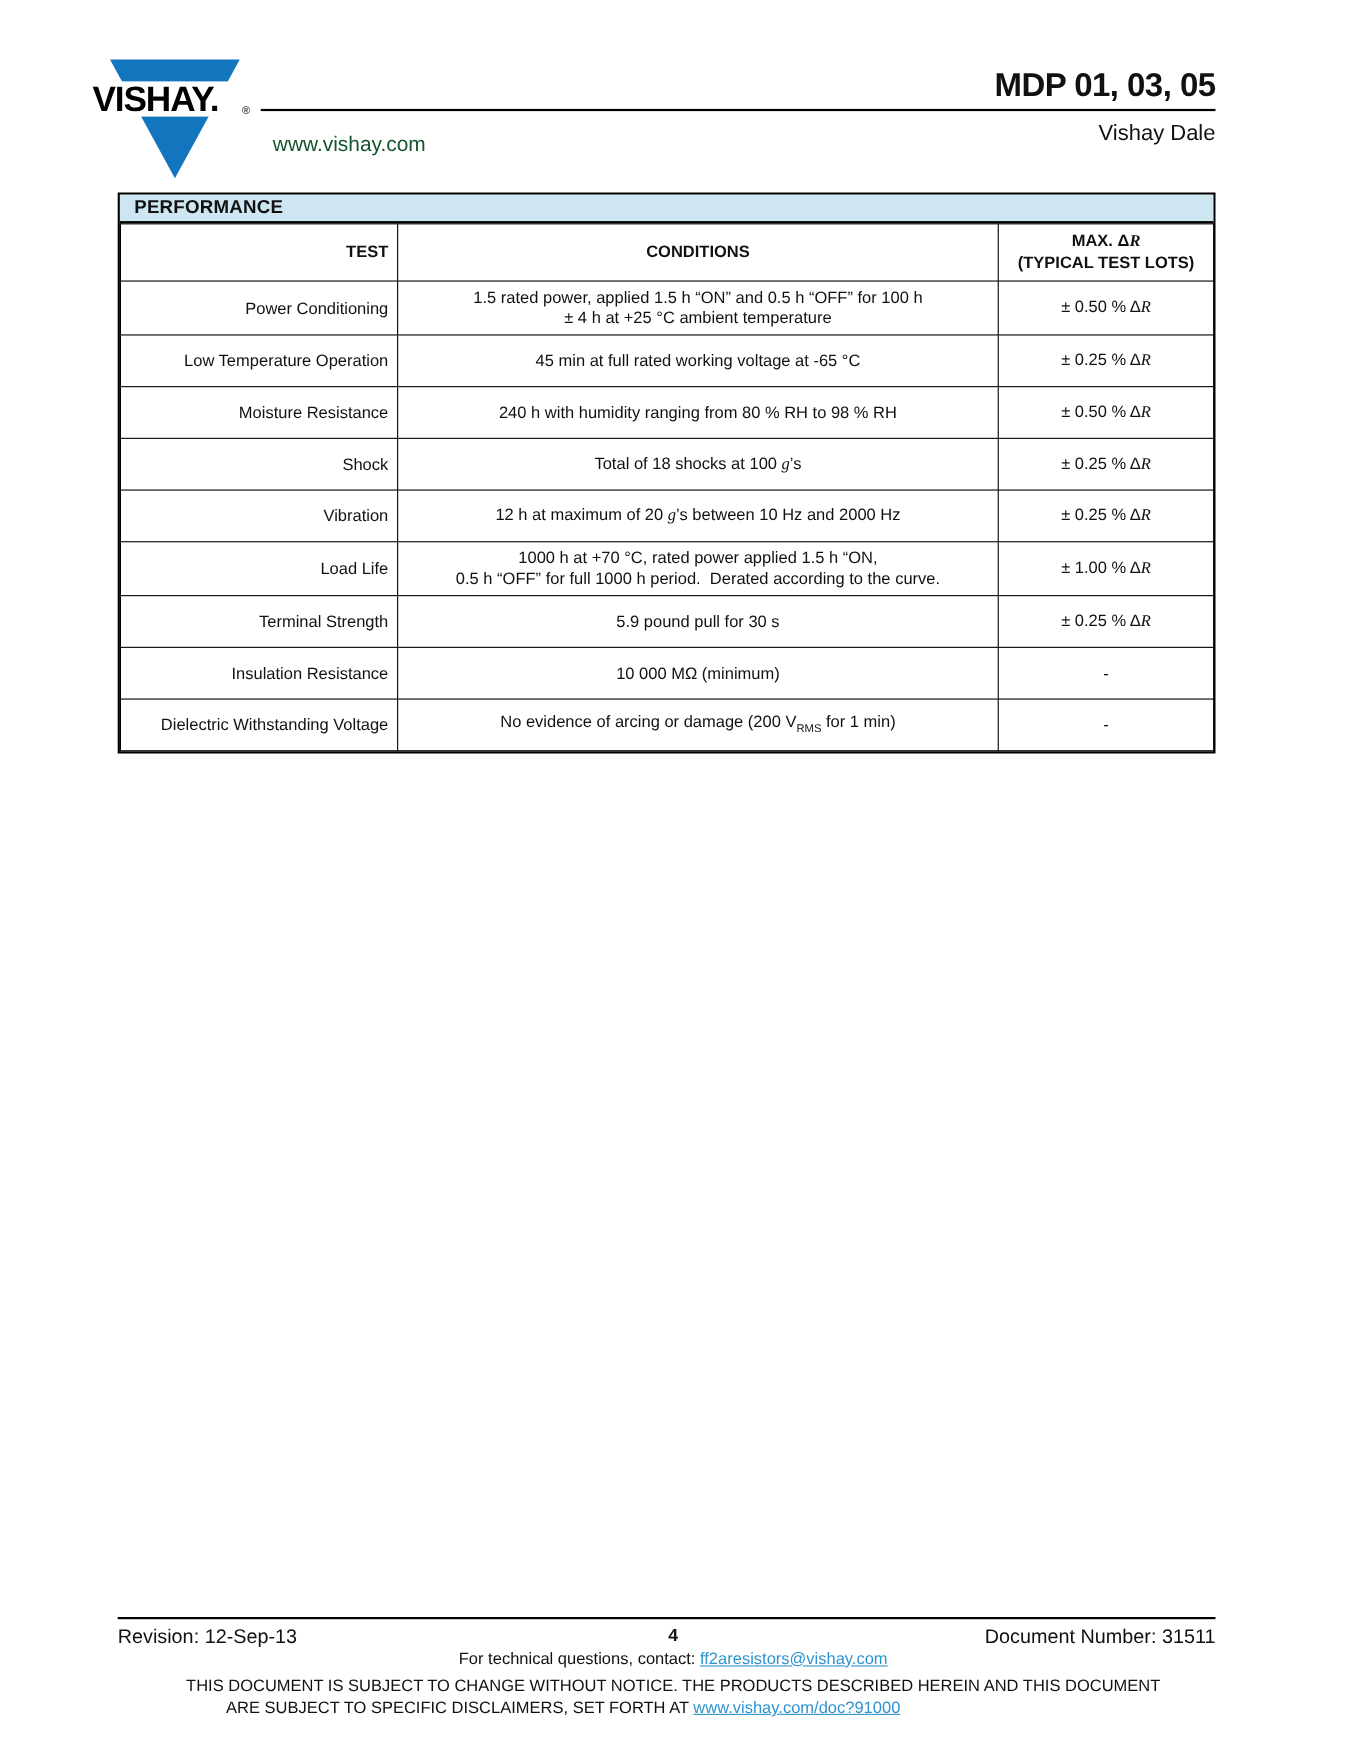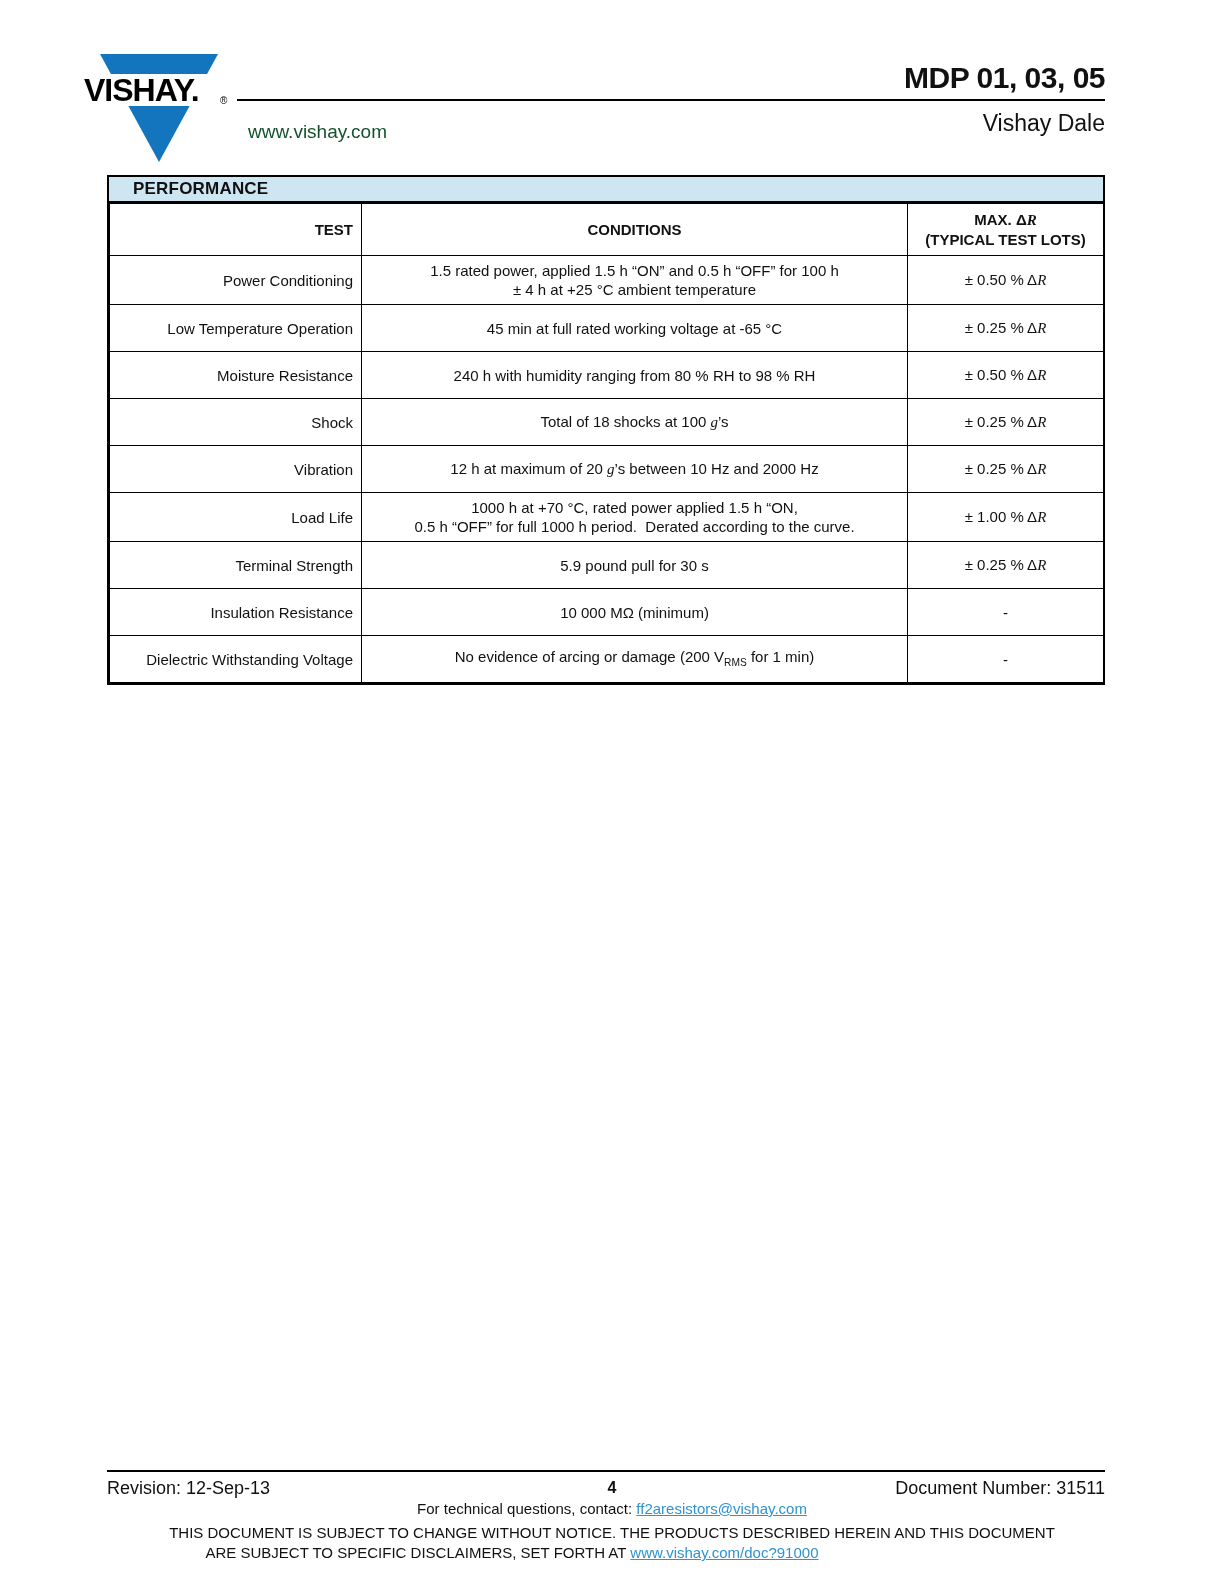--- a/index.html
+++ b/index.html
@@ -49,40 +49,40 @@
     font-size: 30px;
     font-weight: bold;
     letter-spacing: -0.5px;
     text-align: right;
     white-space: nowrap;
   }
   .division {
     position: absolute;
     right: 119px;
     top: 110px;
-    font-size: 23px;
+    font-size: 20px;
     text-align: center;
     white-space: nowrap;
   }
 
   
   .perf-section {
     position: absolute;
     left: 107px;
     top: 175px;
     width: 998px;
     border: 2px solid #000000;
   }
   .section-bar {
     background: #CEE5F2;
     border-bottom: 2px solid #000000;
     height: 26px;
     display: flex;
     align-items: center;
-    padding-left: 24px;
+    padding-left: 13px;
     font-size: 17px;
     font-weight: bold;
     letter-spacing: 0.2px;
   }
   table.perf {
     width: 100%;
     border-collapse: collapse;
     table-layout: fixed;
   }
   table.perf col.c1 { width: 252px; }

